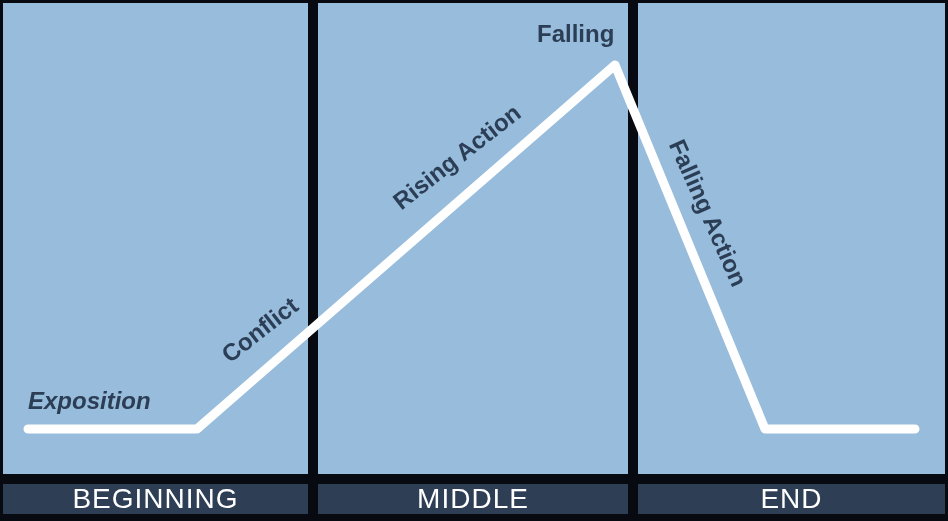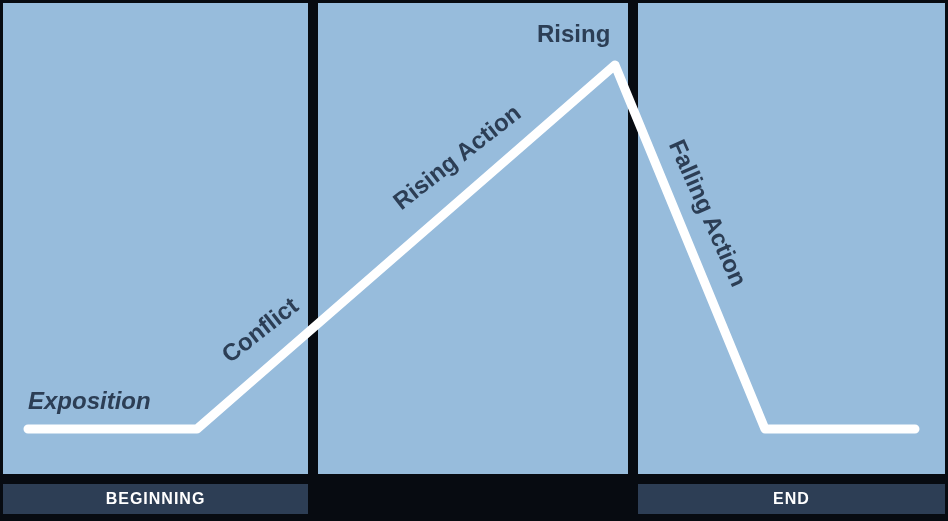--- a/index.html
+++ b/index.html
@@ -34,22 +34,22 @@
     background: #2d3e55;
     display: flex;
     align-items: center;
     justify-content: center;
   }
   .section-cell-1 { left: 3px;   width: 305px; }
   .section-cell-2 { left: 318px; width: 310px; }
   .section-cell-3 { left: 638px; width: 307px; }
   .section-label {
     color: #ffffff;
-    font-weight: bold;
-    font-size: 16px;
+    font-weight: normal;
+    font-size: 28px;
     letter-spacing: 1px;
   }
 
   
   .line-layer {
     position: absolute;
     left: 0; top: 0;
     width: 948px;
     height: 521px;
     pointer-events: none;
@@ -101,25 +101,28 @@
   <svg class="line-layer" viewBox="0 0 948 521" xmlns="http://www.w3.org/2000/svg">
     <polyline class="plot-line" points="28,429 197,429 615,65 765,429 915,429"></polyline>
   </svg>
 
   <div class="stage-label lbl-exposition">Exposition</div>
 
   <div class="stage-label lbl-conflict">Conflict</div>
 
   <div class="stage-label lbl-rising">Rising Action</div>
 
-  <div class="stage-label lbl-climax">Rising</div>
+  <div class="stage-label lbl-climax">Falling</div>
 
   <div class="stage-label lbl-falling">Falling Action</div>
 
 
   <div class="section-cell section-cell-1">
     <span class="section-label">BEGINNING</span>
+  </div>
+  <div class="section-cell section-cell-2">
+    <span class="section-label">MIDDLE</span>
   </div>
   <div class="section-cell section-cell-3">
     <span class="section-label">END</span>
   </div>
 
 </div>
 
 </body></html>

